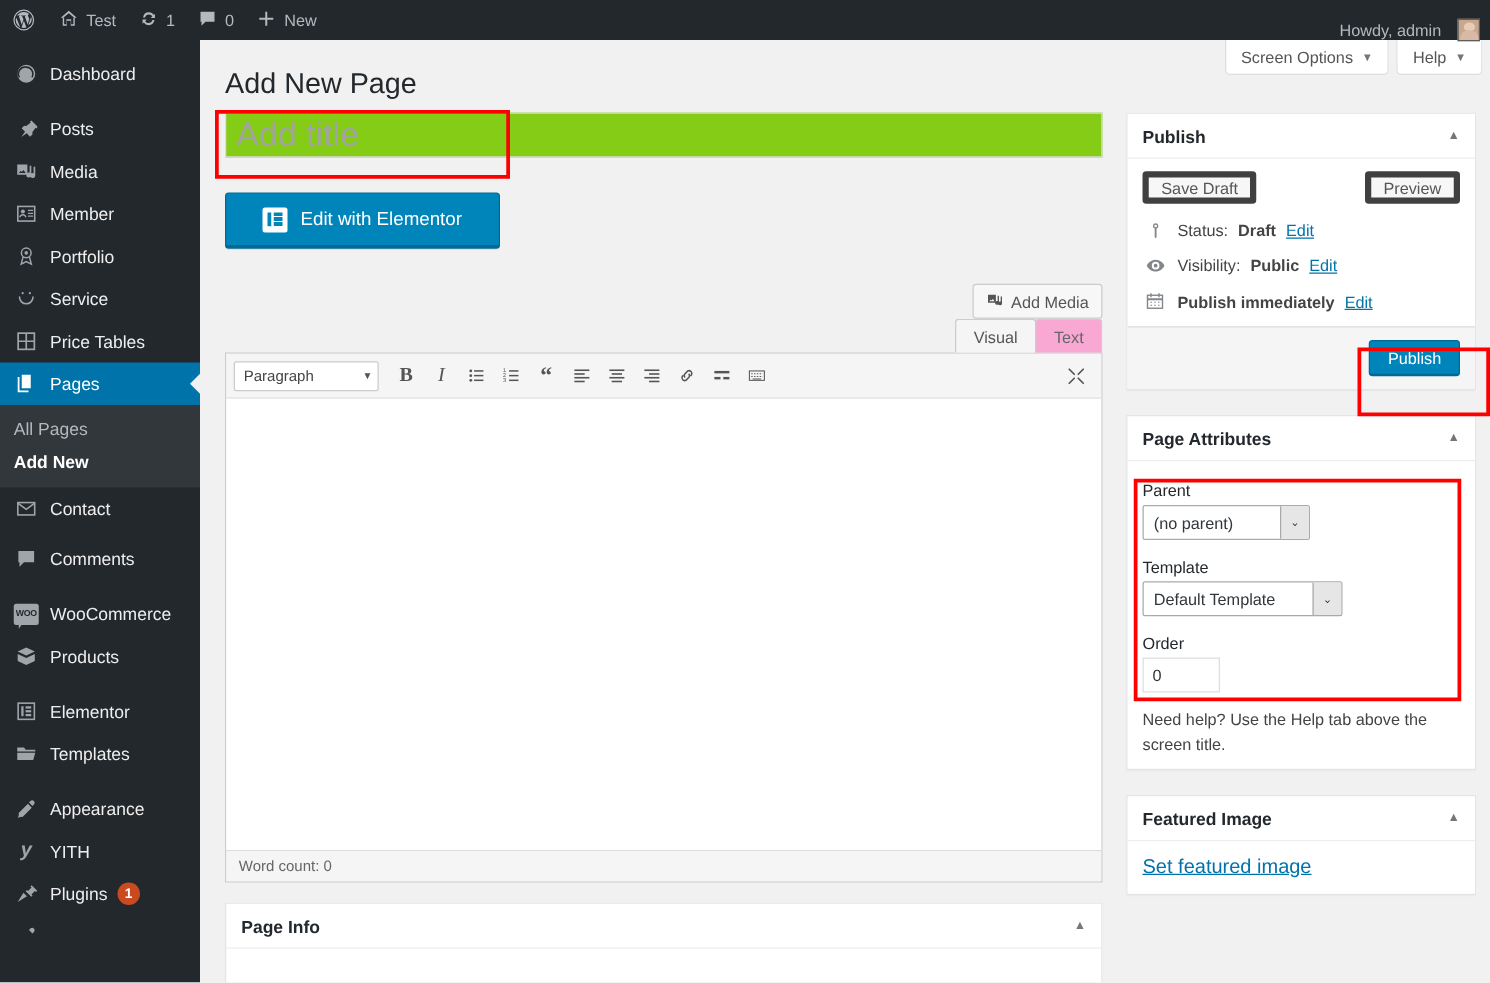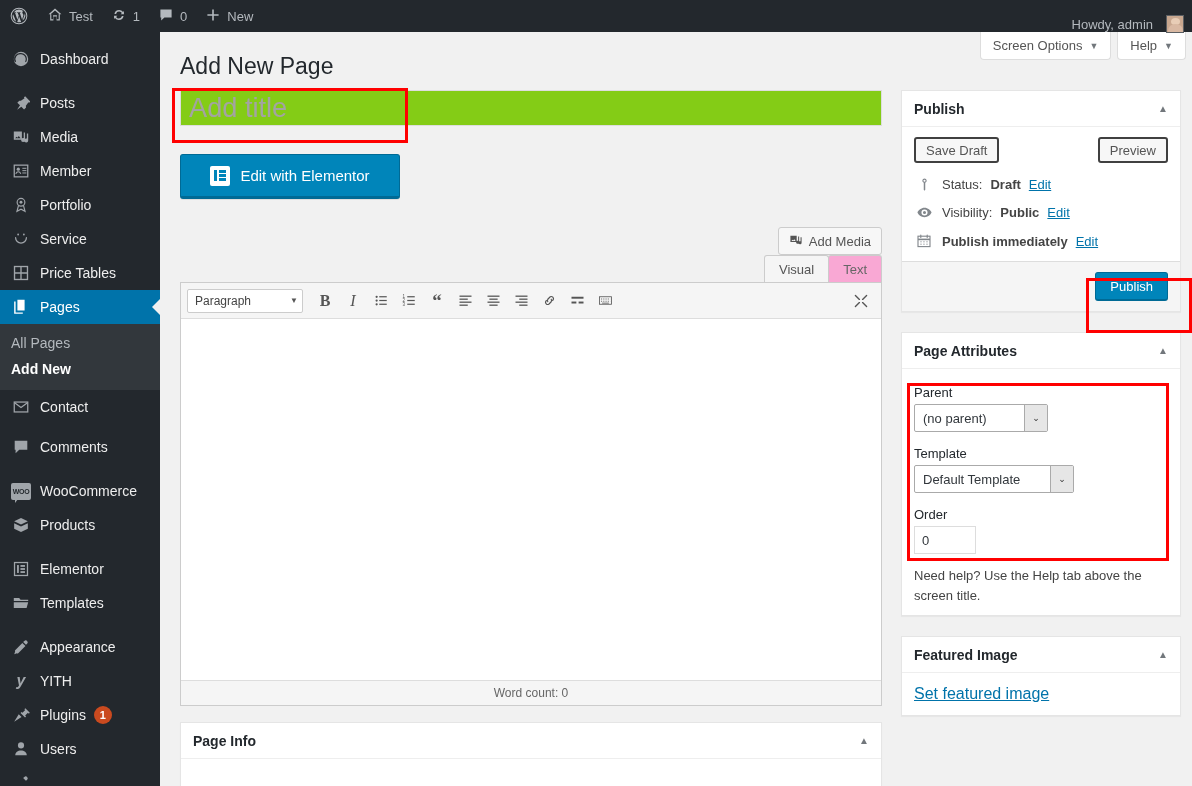--- a/index.html
+++ b/index.html
@@ -203,21 +203,21 @@
     width: 26px; height: 26px; margin: 0 1px;
     display: flex; align-items: center; justify-content: center;
     color: #555; font-size: 14px;
   }
   .tbtn svg { display: block; }
   .tbtn.right { margin-left: auto; }
   .editor-body { height: 362px; background: #fff; border-bottom: 1px solid #ddd; }
   .statusbar {
     height: 24px; background: #f5f5f5;
     display: flex; align-items: center; padding: 0 10px;
-    font-size: 12px; color: #666; justify-content: center;
+    font-size: 12px; color: #666;
   }
 
   
   .postbox {
     background: #fff; border: 1px solid #e5e5e5;
     box-shadow: 0 1px 1px rgba(0,0,0,.04);
     margin-bottom: 20px;
   }
   .postbox-header {
     height: 36px; display: flex; align-items: center;
@@ -225,21 +225,21 @@
   }
   .postbox-title { font-size: 14px; font-weight: bold; color: #23282d; }
   .toggle-ind { margin-left: auto; color: #72777c; font-size: 10px; }
   .postbox-inner { padding: 10px 12px; }
 
   
   .submitbox-top { padding: 10px 12px 4px 12px; }
   .row-btns { display: flex; align-items: center; }
   .btn-secondary {
     height: 26px; padding: 0 10px;
-    background: #f7f7f7; border: 2px solid #404040; border-radius: 3px;
+    background: #f7f7f7; border: 5px solid #404040; border-radius: 3px;
     font-size: 13px; color: #555; display: inline-flex; align-items: center;
   }
   .btn-secondary.right { margin-left: auto; }
   .misc-row {
     display: flex; align-items: center; gap: 8px;
     padding: 6px 12px; font-size: 13px; color: #444;
   }
   .misc-row .mi { width: 20px; color: #82878c; display:flex; justify-content:center; }
   .misc-row b { font-weight: bold; }
   .lnk { color: #0073aa; text-decoration: underline; }
@@ -507,29 +507,20 @@
   <div class="menu-item">
     <span class="menu-icon">
       <svg width="18" height="18" viewBox="0 0 20 20" fill="currentColor">
           <path d="M14.8 2.4l-1.1 1.1 1 1-3.1 3.1-1-1-1.1 1.1 5 5 1.1-1.1-1-1L17.7 7.5l1 1 1.1-1.1-5-5zM7.5 9.2l-5.1 8.2 8.2-5.1-3.1-3.1z"></path>
         </svg>
     </span>
     <span class="mlabel">Plugins</span>
     <span class="badge-count">1</span>
   </div>
 
-  <div class="menu-item">
-    <span class="menu-icon">
-      <svg width="18" height="18" viewBox="0 0 20 20" fill="currentColor">
-          <circle cx="10" cy="6" r="3.4"></circle>
-          <path d="M3.6 17c0-3.4 2.9-5.4 6.4-5.4s6.4 2 6.4 5.4H3.6z"></path>
-        </svg>
-    </span>
-    <span class="mlabel">Users</span>
-  </div>
 
   <div class="menu-item">
     <span class="menu-icon">
       <svg width="18" height="18" viewBox="0 0 20 20" fill="currentColor">
           <path d="M16.8 3.2a2.2 2.2 0 00-3.1 0l-1.3 1.3 3.1 3.1 1.3-1.3a2.2 2.2 0 000-3.1z"></path>
         </svg>
     </span>
   </div>
 </div>
 

